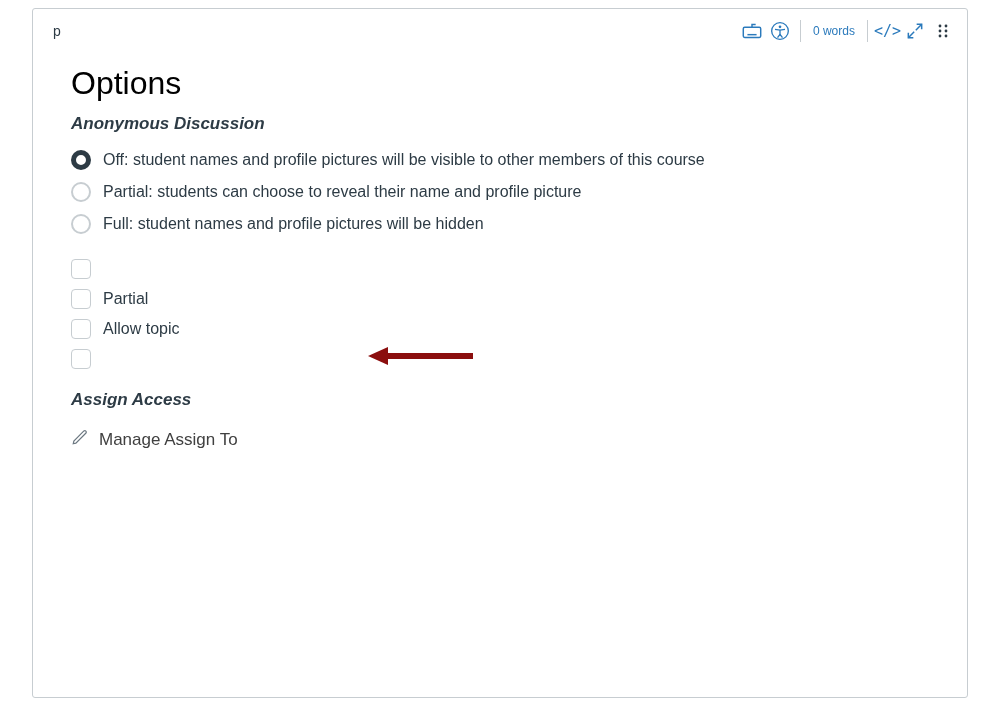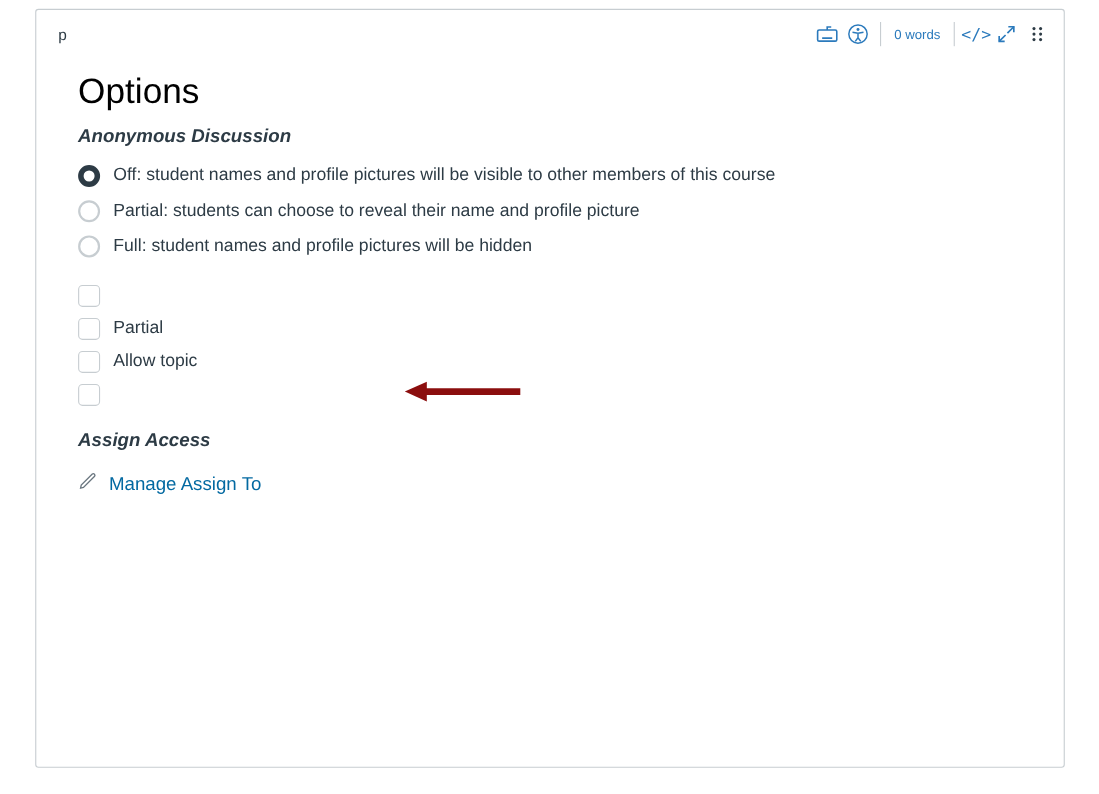--- a/index.html
+++ b/index.html
@@ -85,21 +85,21 @@
   width: 20px; height: 20px; min-width: 20px;
   border: 1px solid #c7cdd1;
   border-radius: 4px;
   background: #fff;
 }
 
 .check-group { margin-top: 8px; }
 
 .manage-row {
   display: flex; align-items: center; gap: 10px;
-  color: #0369a1; font-size: 17px;
+  color: #404040; font-size: 17px;
   margin-top: 18px;
   cursor: pointer;
 }
 .manage-row .pencil { color: #6B7780; }
 
 
 .arrow-ann {
   position: absolute;
   left: 335px; top: 335px;
   pointer-events: none;

